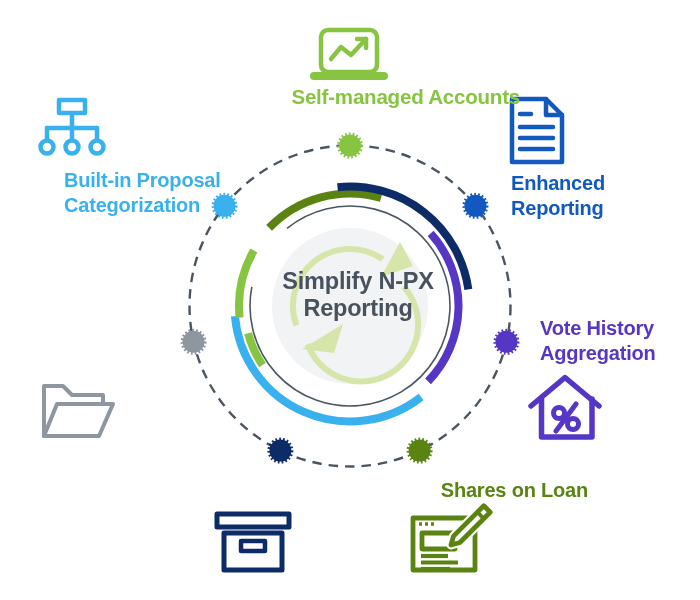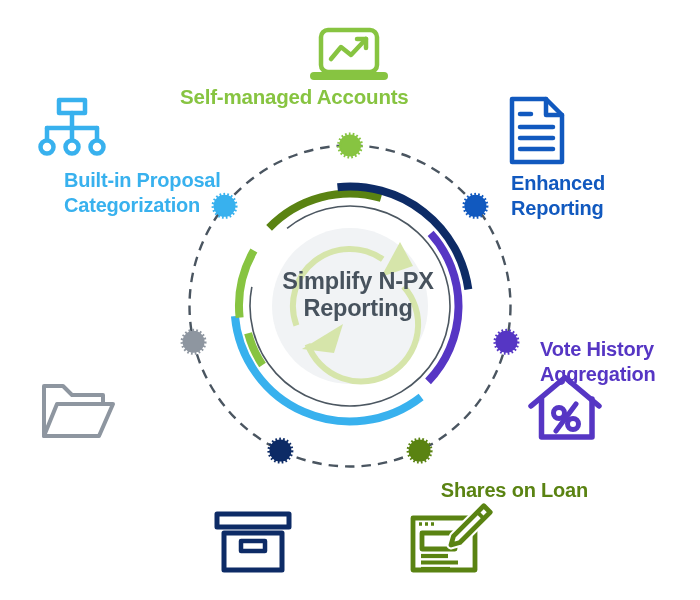--- a/index.html
+++ b/index.html
@@ -1,23 +1,23 @@
 <!DOCTYPE html>
 <html><head>
 <meta charset="utf-8">
 <style>
   html,body{margin:0;padding:0;background:#fff;}
   #stage{position:relative;width:700px;height:600px;background:#fff;overflow:hidden;
          font-family:"Liberation Sans", sans-serif;}
   #diagram-svg{position:absolute;left:0;top:0;}
   .label{position:absolute;font-weight:700;font-size:20px;line-height:25px;
          white-space:pre-line;letter-spacing:-0.2px;}
-  .f0{left:180px;top:84px;width:340px;text-align:left;font-size:20.5px;}
+  .f0{left:180px;top:84px;width:340px;text-align:right;font-size:20.5px;}
   .f1{left:511px;top:171px;}
-  .f2{left:540px;top:316px;margin-top:21px;}
+  .f2{left:540px;top:316px;}
   .f3{left:388px;top:478px;width:200px;text-align:right;}
   .f4{left:126px;top:477px;}
   .f5{left:42px;top:300px;line-height:24.5px;}
   .f6{left:42px;top:168px;margin-left:22px;}
   .center-label{position:absolute;left:278px;top:268px;width:160px;text-align:center;
          font-weight:700;font-size:23.5px;line-height:26.5px;white-space:pre-line;
          letter-spacing:-0.2px;}
 </style>
 </head>
 <body>

